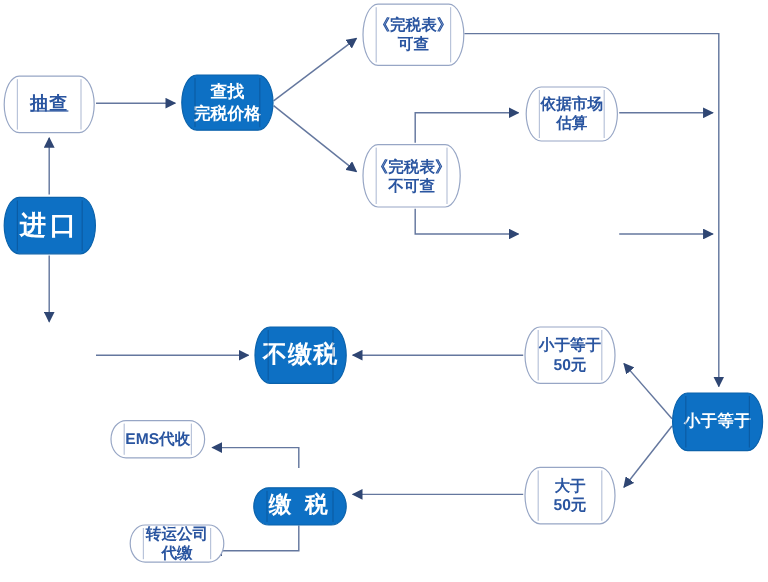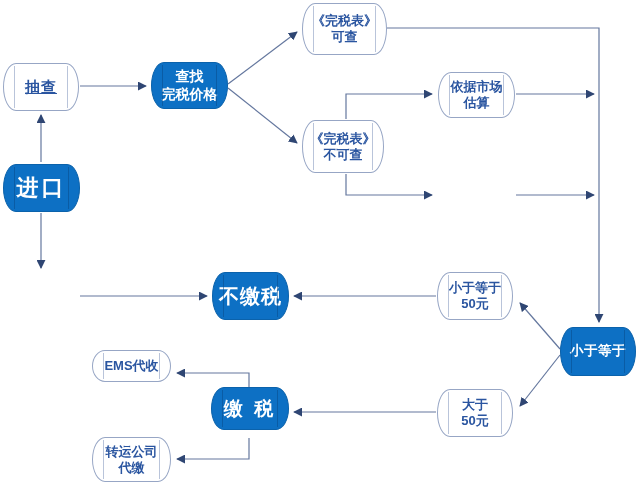--- a/index.html
+++ b/index.html
@@ -106,22 +106,22 @@
 
   <div class="node white" style="left:437px;top:389px;width:76px;height:48px">
     <span class="l">大于</span>
     <span class="l">50元</span>
   </div>
 
   <div class="node white" style="left:92px;top:350px;width:79px;height:32px">
     <span class="l">EMS代收</span>
   </div>
 
-  <div class="node blue fs-pay" style="left:211px;top:387px;width:78px;height:43px">
+  <div class="node blue fs-pay" style="left:211px;top:406px;width:78px;height:32px">
     <span class="l">缴 税</span>
   </div>
 
-  <div class="node white" style="left:92px;top:437px;width:79px;height:45px">
+  <div class="node white" style="left:108px;top:437px;width:79px;height:32px">
     <span class="l">转运公司</span>
     <span class="l">代缴</span>
   </div>
 
 </div>
 
 </body></html>

